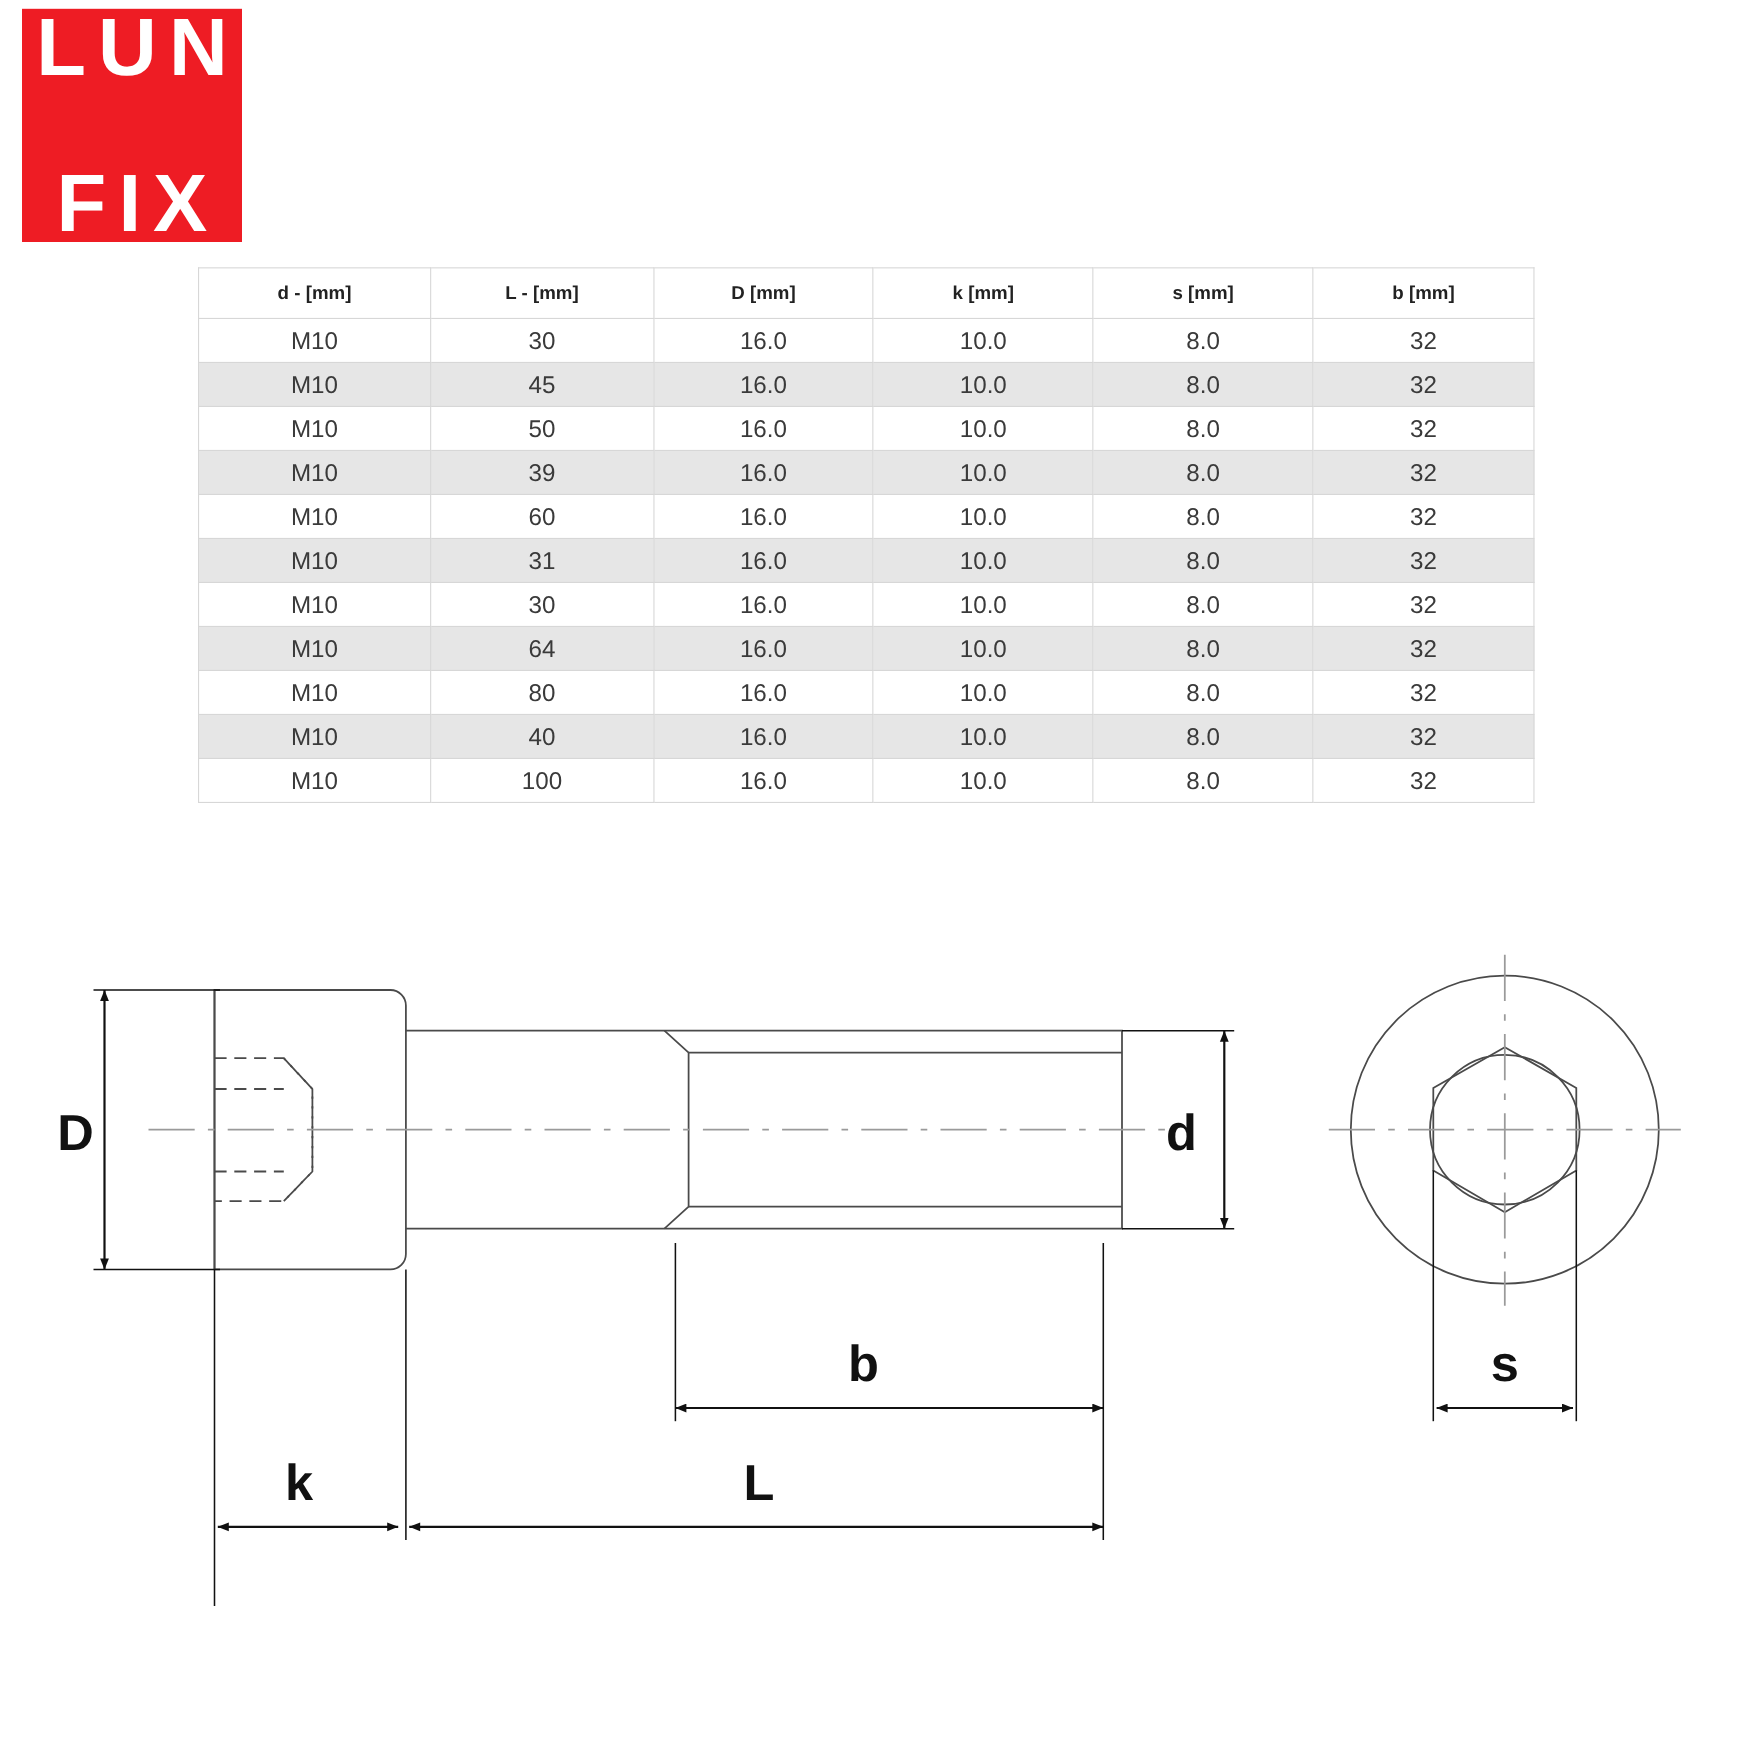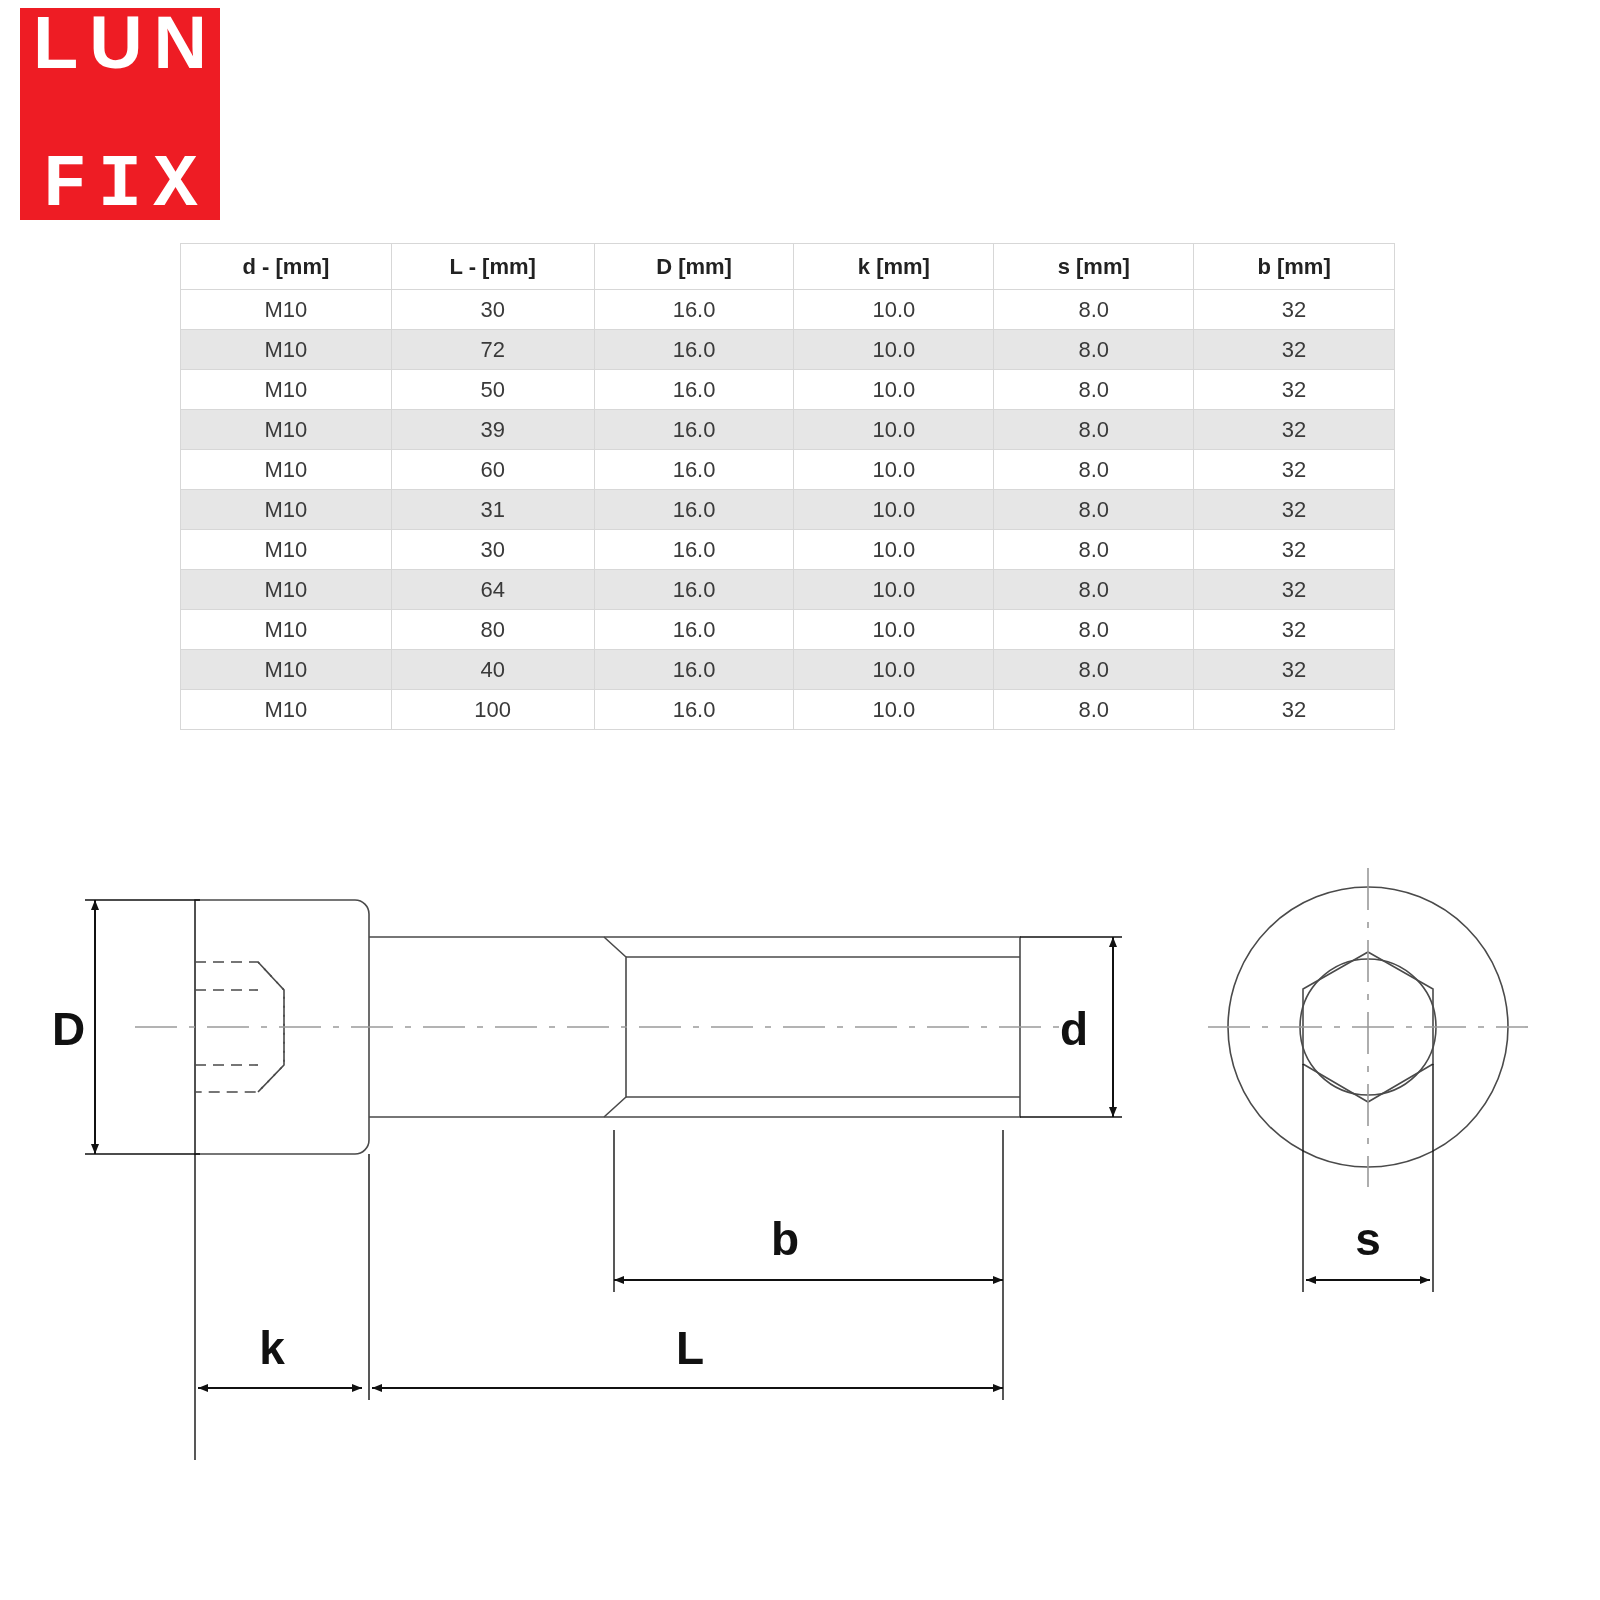--- a/index.html
+++ b/index.html
@@ -32,21 +32,21 @@
   }
   .logo-line {
     color: #ffffff;
     font-weight: bold;
     font-size: 74px;
     letter-spacing: 11px;
     line-height: 0.95;
     text-align: center;
     padding-left: 11px;
   }
-  .logo-line.second { margin-top: 6px; font-family: Liberation Mono, monospace; }
+  .logo-line.second { margin-top: 6px; }
 
   
   .spec-table {
     position: absolute;
     left: 180px;
     top: 243px;
     width: 1215px;
     border-collapse: collapse;
     font-size: 22px;
   }
@@ -54,21 +54,21 @@
   .spec-table td {
     border: 1px solid #d7d7d7;
     text-align: center;
     padding: 0;
     height: 39px;
     font-weight: normal;
     color: #3a3a3a;
   }
   .spec-table thead th {
     font-weight: bold;
-    font-size: 22px;
+    font-size: 17px;
     height: 45px;
     color: #222222;
     background: #ffffff;
   }
   .spec-table tbody tr.alt td {
     background: #e6e6e6;
   }
   .spec-table col.c0 { width: 211px; }
   .spec-table col.c1 { width: 203px; }
   .spec-table col.c2 { width: 200px; }
@@ -122,21 +122,21 @@
     <tr>
       <td>M10</td>
       <td>30</td>
       <td>16.0</td>
       <td>10.0</td>
       <td>8.0</td>
       <td>32</td>
     </tr>
     <tr class="alt">
       <td>M10</td>
-      <td>72</td>
+      <td>45</td>
       <td>16.0</td>
       <td>10.0</td>
       <td>8.0</td>
       <td>32</td>
     </tr>
     <tr>
       <td>M10</td>
       <td>50</td>
       <td>16.0</td>
       <td>10.0</td>

